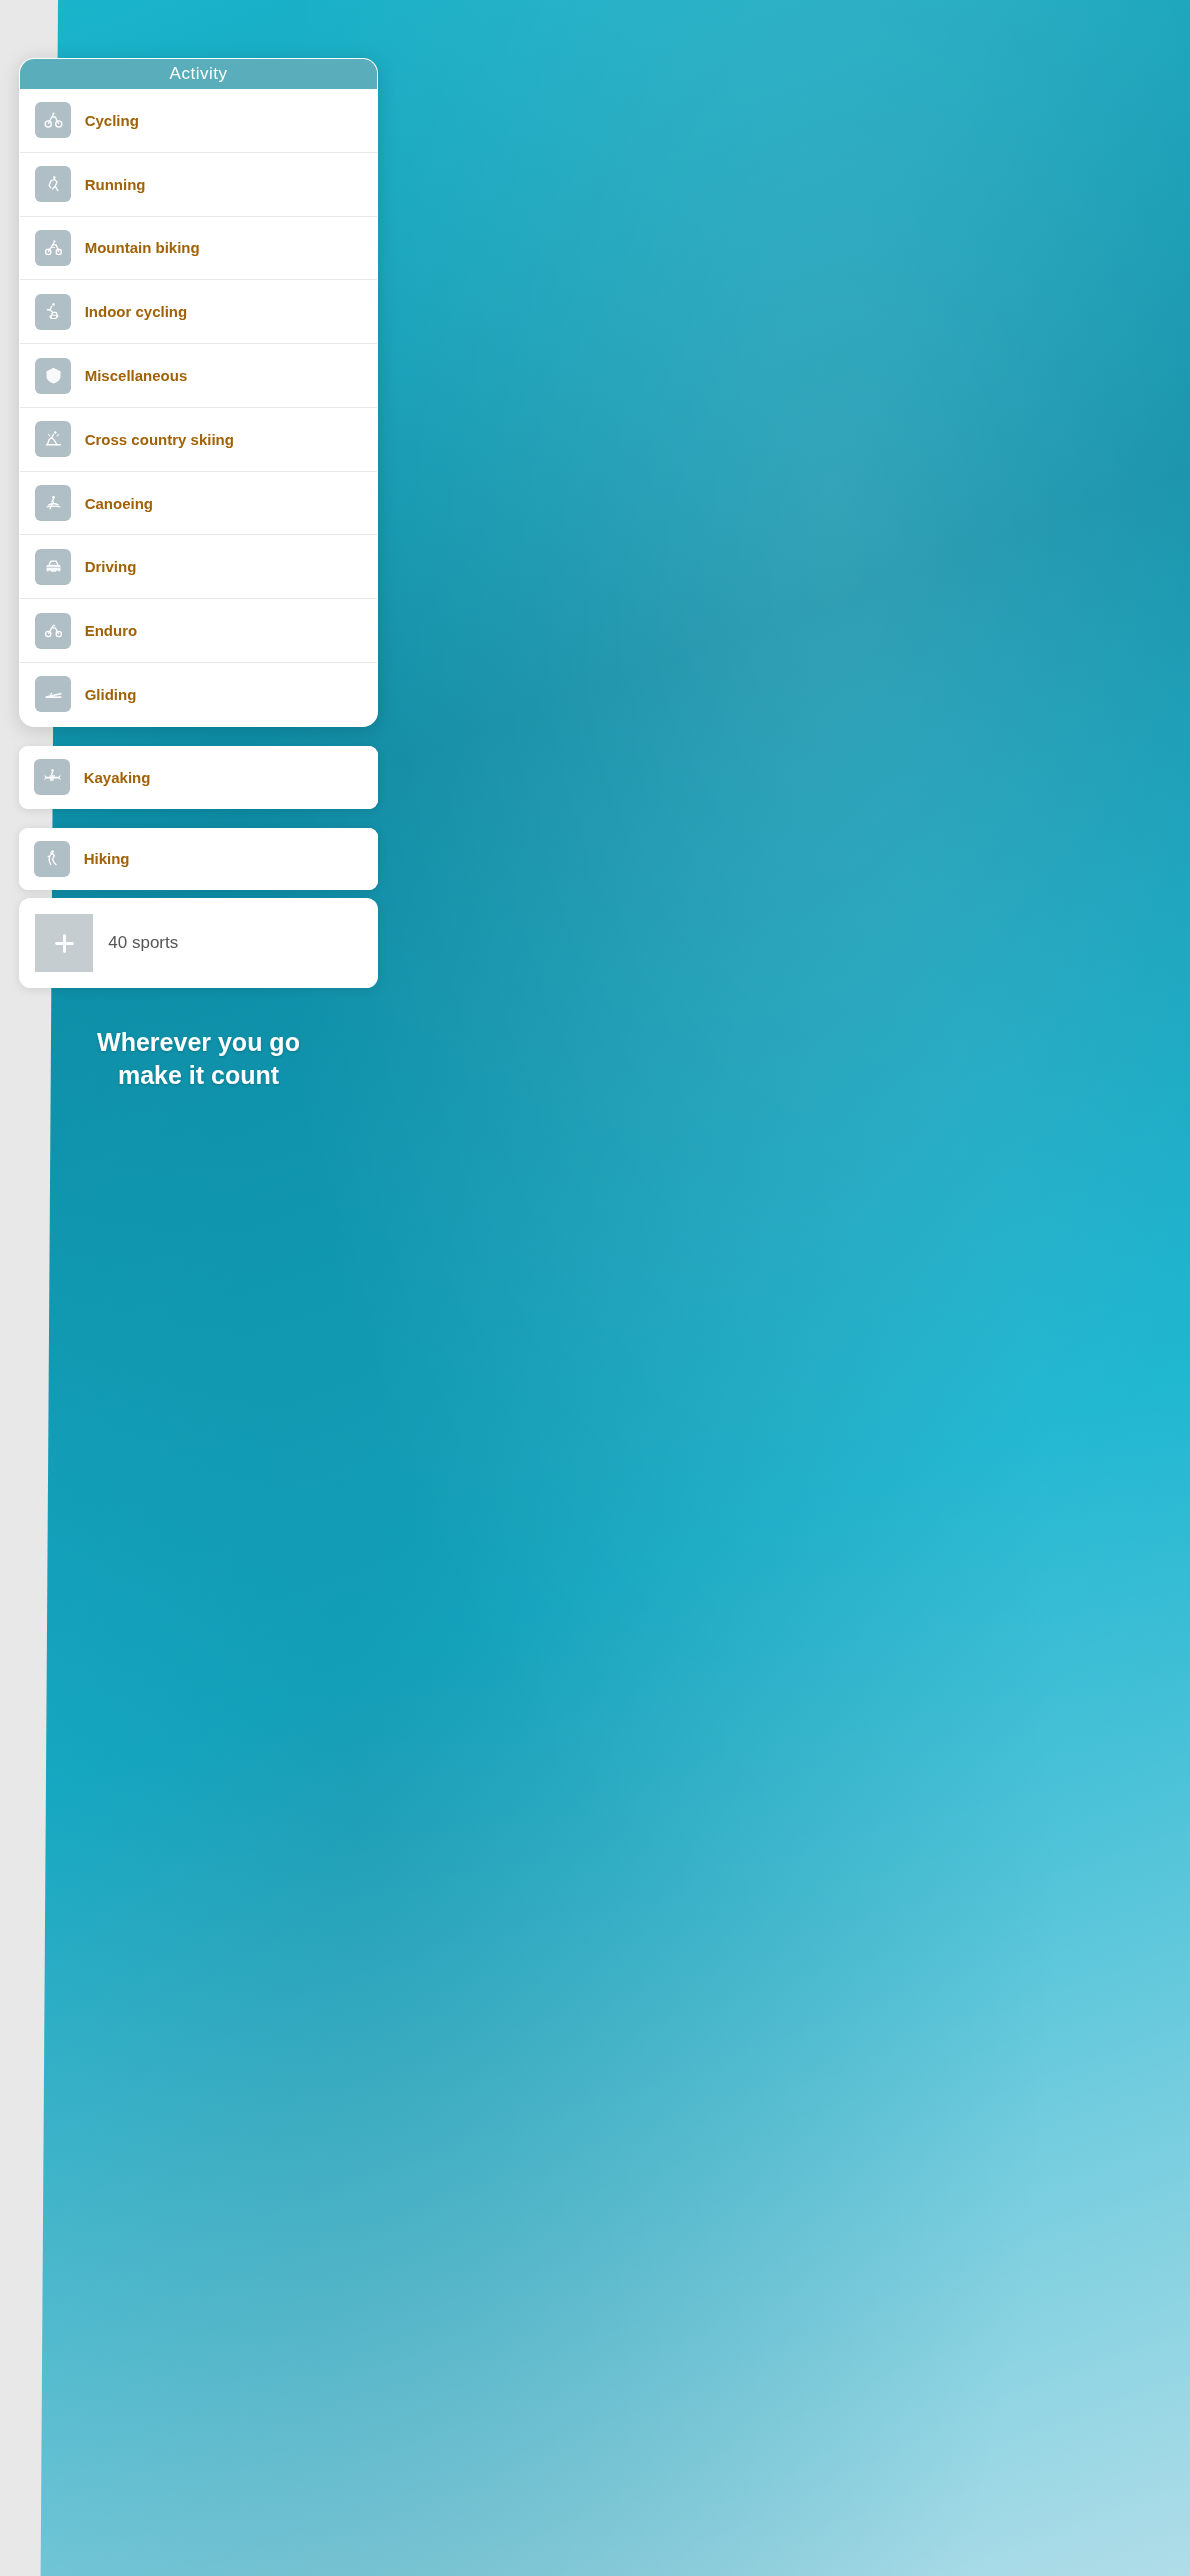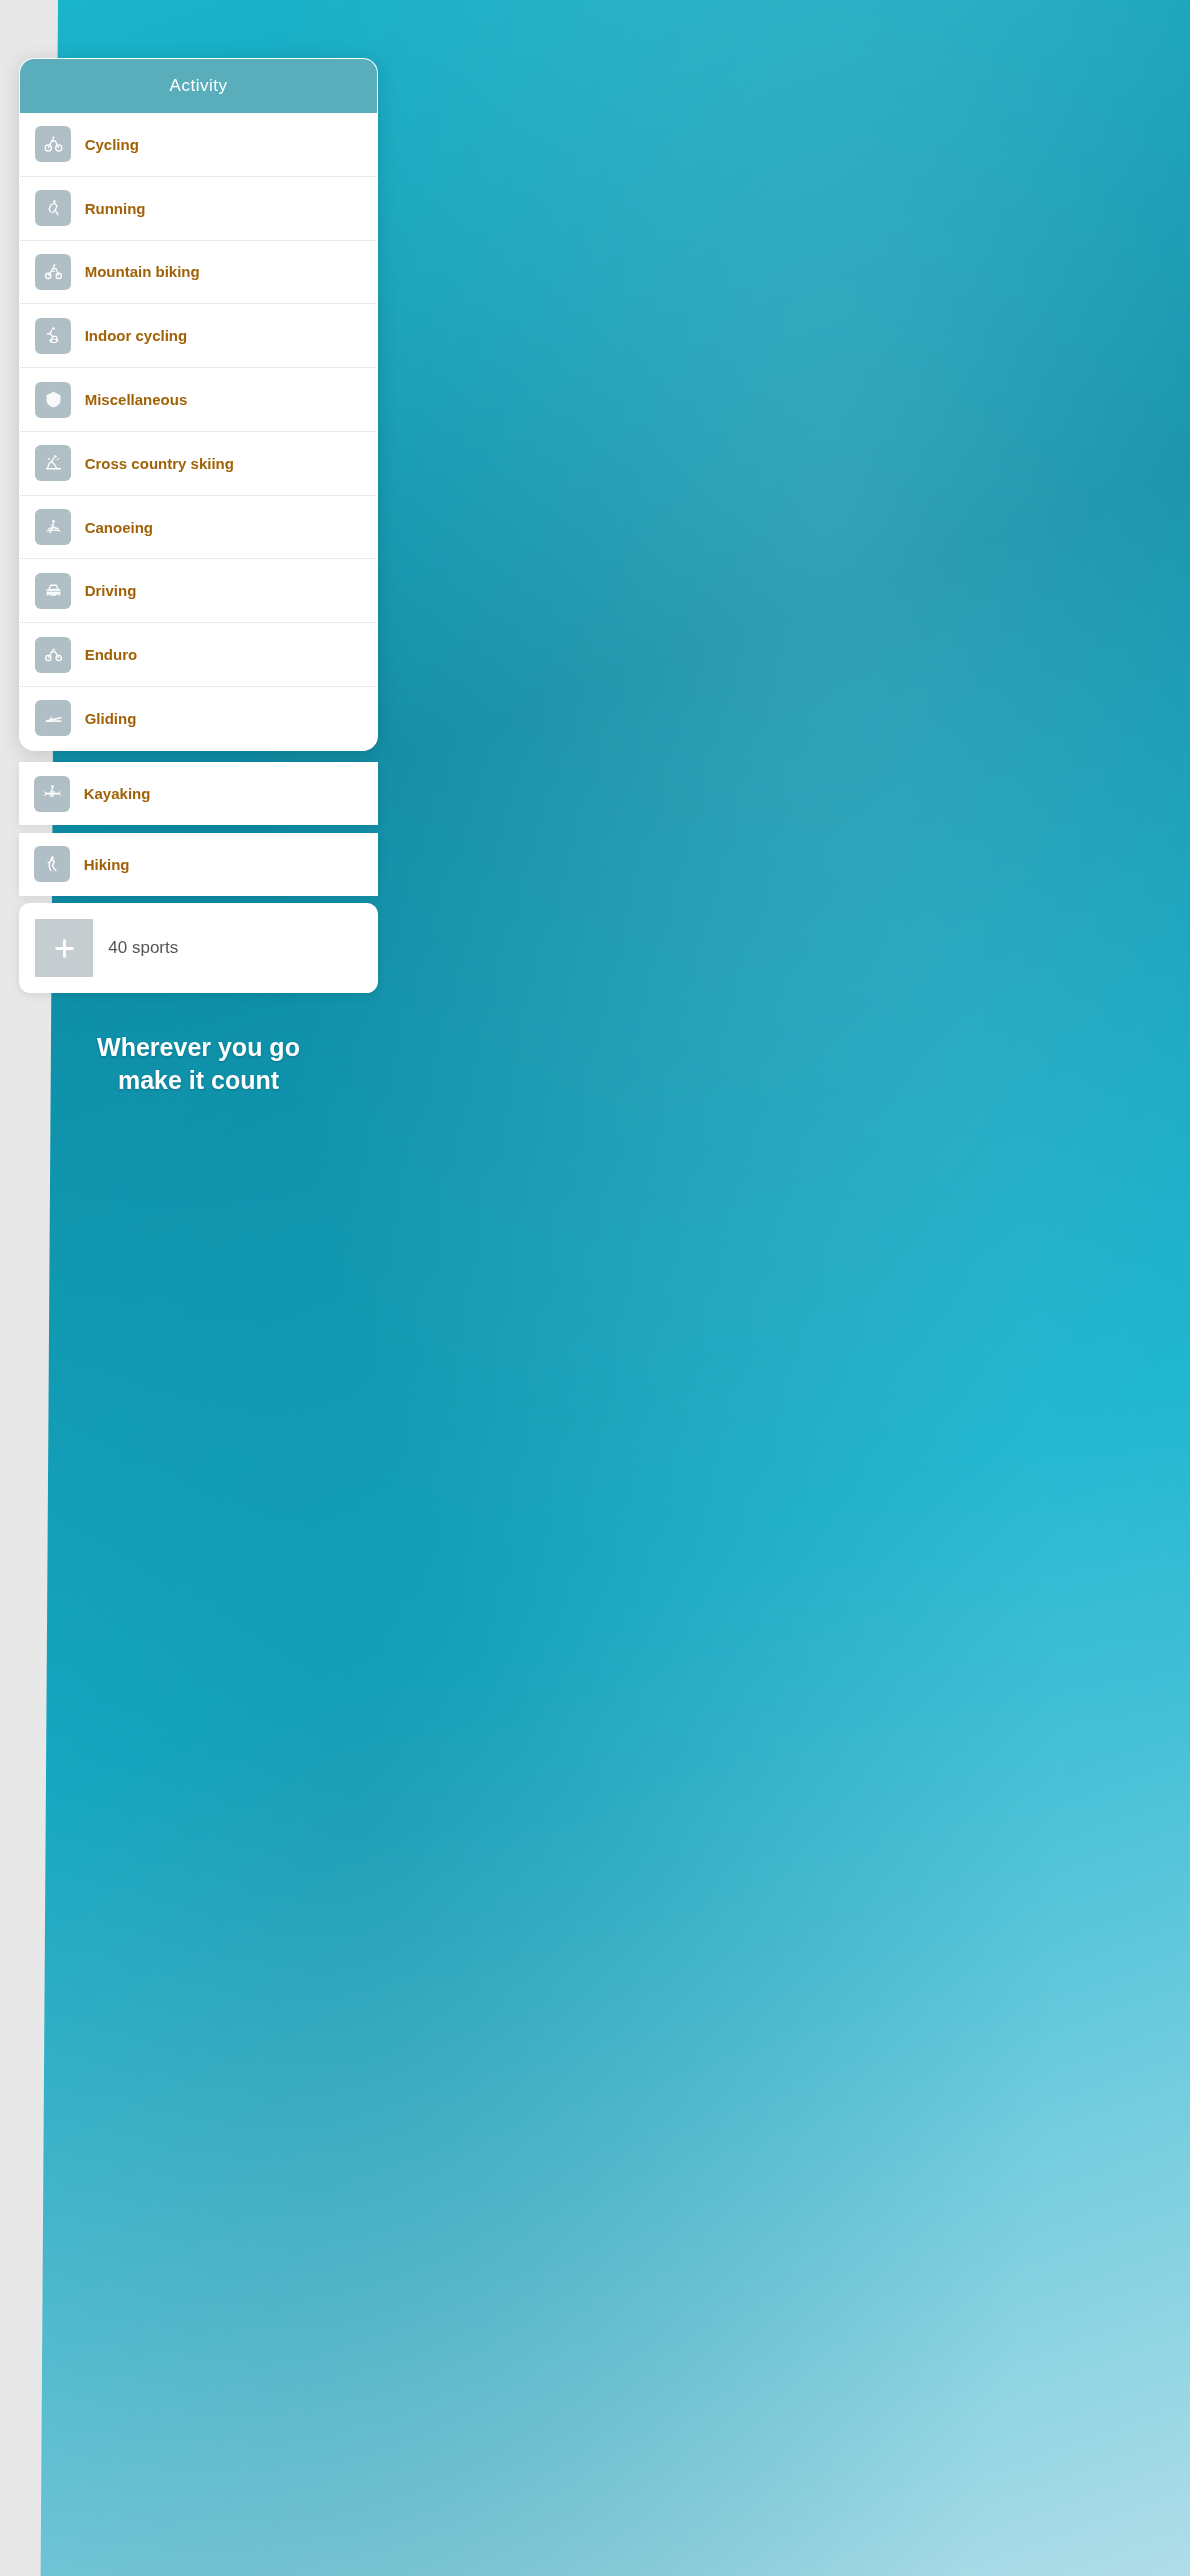--- a/index.html
+++ b/index.html
@@ -51,21 +51,21 @@
       background: white;
       border-radius: 15.3px;
       overflow: hidden;
       border: 1.9px solid rgba(255,255,255,0.8);
       box-shadow: 0 3.8px 19px rgba(0,0,0,0.15);
       margin-bottom: 11.5px;
     }
 
     .card-header {
       background: #5aadbb;
-      padding: 17px 19px;
+      padding: 5px 19px;
       text-align: center;
     }
 
     .card-header-title {
       color: white;
       font-size: 17px;
       font-weight: 400;
       letter-spacing: 0.5px;
     }
 
@@ -102,24 +102,25 @@
 
     .activity-label {
       font-size: 15px;
       color: #a16207;
       font-weight: 700;
     }
 
     
     .floating-card {
       background: white;
-      border-radius: 0;
+      border-radius: 9px;
       overflow: hidden;
       box-shadow: 0 1.9px 9.6px rgba(0,0,0,0.1);
       margin-bottom: 7.7px;
+      margin-top: 19px;
     }
 
     .plus-card {
       background: white;
       border-radius: 11.5px;
       overflow: hidden;
       box-shadow: 0 1.9px 9.6px rgba(0,0,0,0.1);
       margin-bottom: 19px;
     }
 

